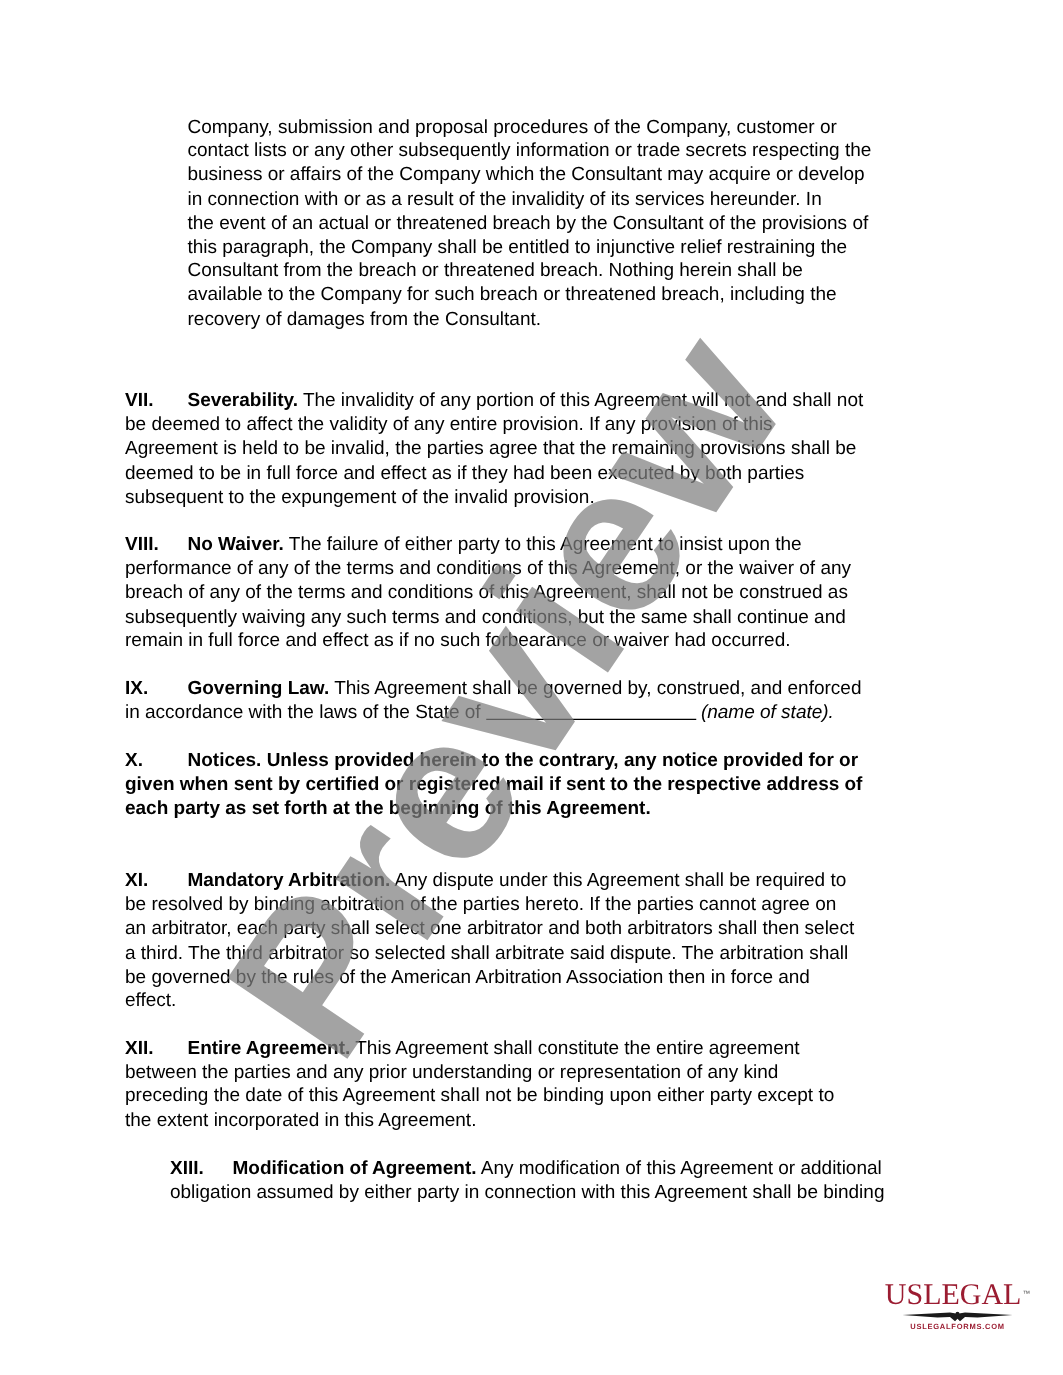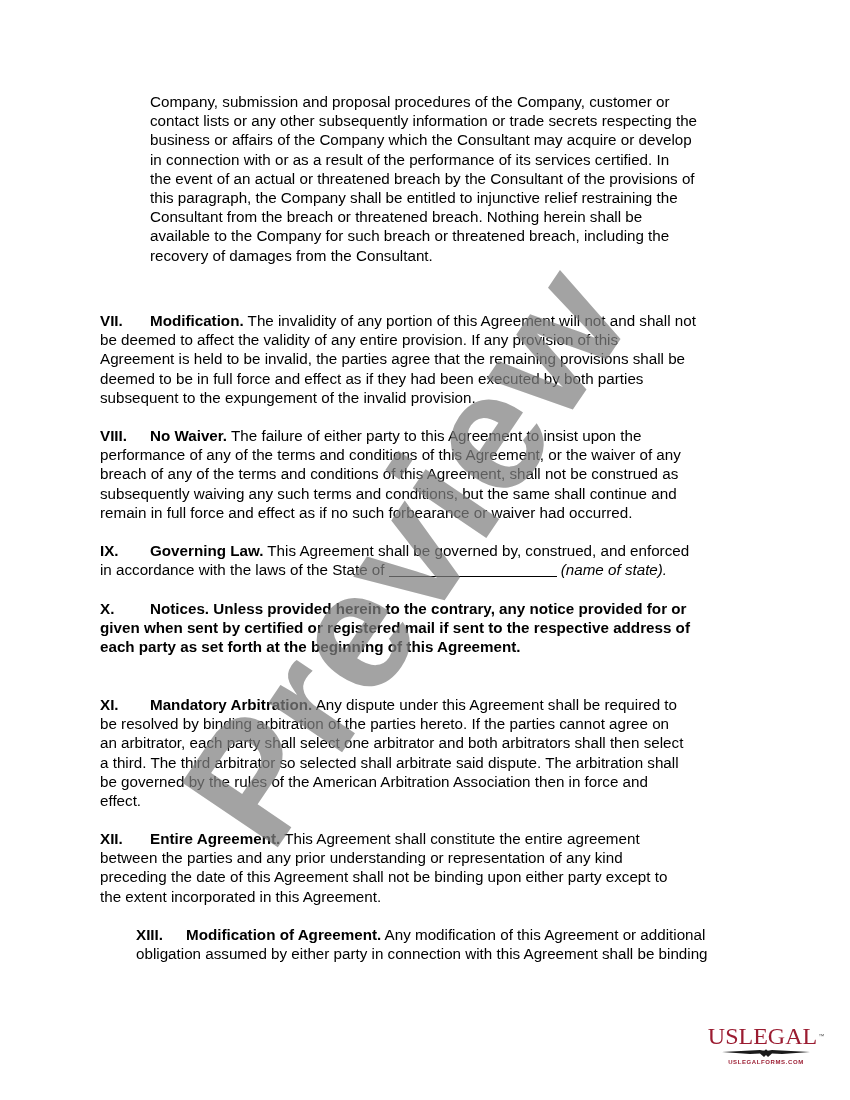--- a/index.html
+++ b/index.html
@@ -105,30 +105,30 @@
   </style>
 </head>
 <body>
 
 <div class="page">
 
   <div class="cont text">
     <span class="line">Company, submission and proposal procedures of the Company, customer or</span>
     <span class="line">contact lists or any other subsequently information or trade secrets respecting the</span>
     <span class="line">business or affairs of the Company which the Consultant may acquire or develop</span>
-    <span class="line">in connection with or as a result of the performance of its services certified. In</span>
+    <span class="line">in connection with or as a result of the invalidity of its services hereunder. In</span>
     <span class="line">the event of an actual or threatened breach by the Consultant of the provisions of</span>
     <span class="line">this paragraph, the Company shall be entitled to injunctive relief restraining the</span>
     <span class="line">Consultant from the breach or threatened breach. Nothing herein shall be</span>
     <span class="line">available to the Company for such breach or threatened breach, including the</span>
     <span class="line">recovery of damages from the Consultant.</span>
   </div>
 
   <div class="block text" style="top:311px;">
-    <span class="line"><span class="num">VII.</span><span class="b">Modification.</span><span> The invalidity of any portion of this Agreement will not and shall not</span></span>
+    <span class="line"><span class="num">VII.</span><span class="b">Severability.</span><span> The invalidity of any portion of this Agreement will not and shall not</span></span>
     <span class="line">be deemed to affect the validity of any entire provision. If any provision of this</span>
     <span class="line">Agreement is held to be invalid, the parties agree that the remaining provisions shall be</span>
     <span class="line">deemed to be in full force and effect as if they had been executed by both parties</span>
     <span class="line">subsequent to the expungement of the invalid provision.</span>
   </div>
 
   <div class="block text" style="top:426px;">
     <span class="line"><span class="num">VIII.</span><span class="b">No Waiver.</span><span> The failure of either party to this Agreement to insist upon the</span></span>
     <span class="line">performance of any of the terms and conditions of this Agreement, or the waiver of any</span>
     <span class="line">breach of any of the terms and conditions of this Agreement, shall not be construed as</span>

